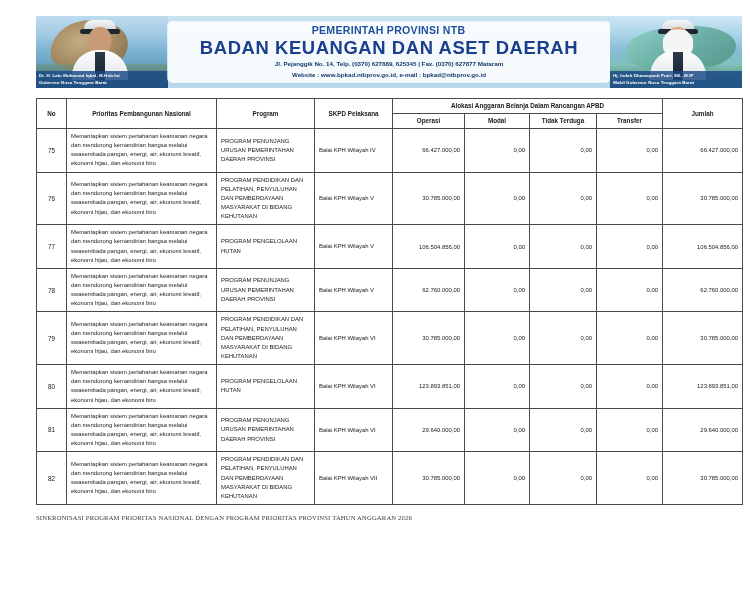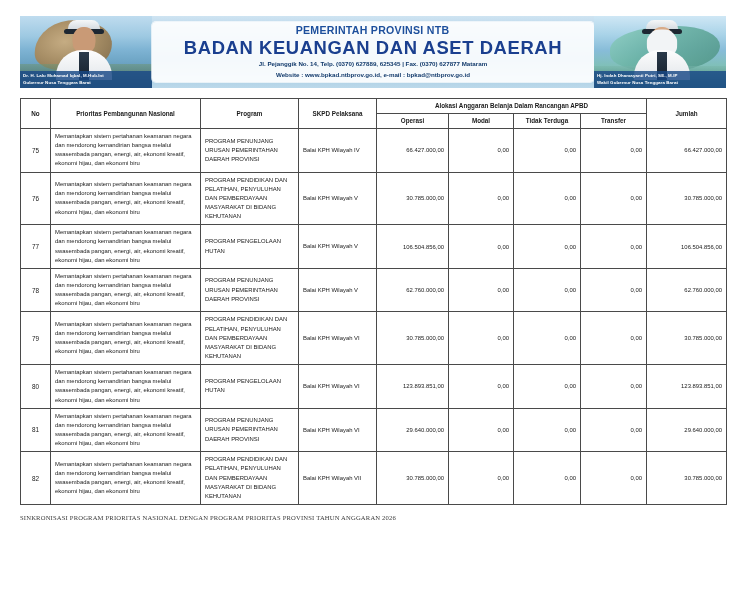--- a/index.html
+++ b/index.html
@@ -7,21 +7,21 @@
     margin: 0; padding: 0;
     width: 750px; height: 599px;
     background: #ffffff;
     font-family: "Liberation Sans", sans-serif;
     overflow: hidden;
   }
   .page {
     position: relative;
     width: 750px; height: 599px;
     background: #ffffff;
-    padding: 14px 22px 0 20px;
+    padding: 14px 22px 0 36px;
   }
 
   
   .banner {
     position: relative;
     width: 706px;
     height: 72px;
     margin: 2px 0 10px 0;
     overflow: hidden;
     background: linear-gradient(180deg,#cfe4f2 0%, #a9cde4 30%, #8fc0dc 60%, #bcd9ea 100%);

